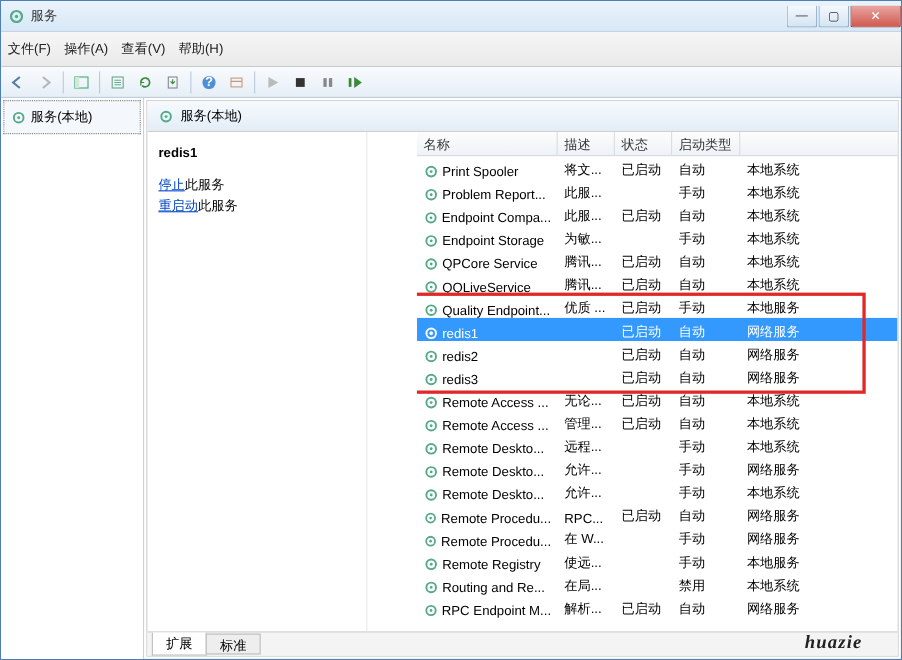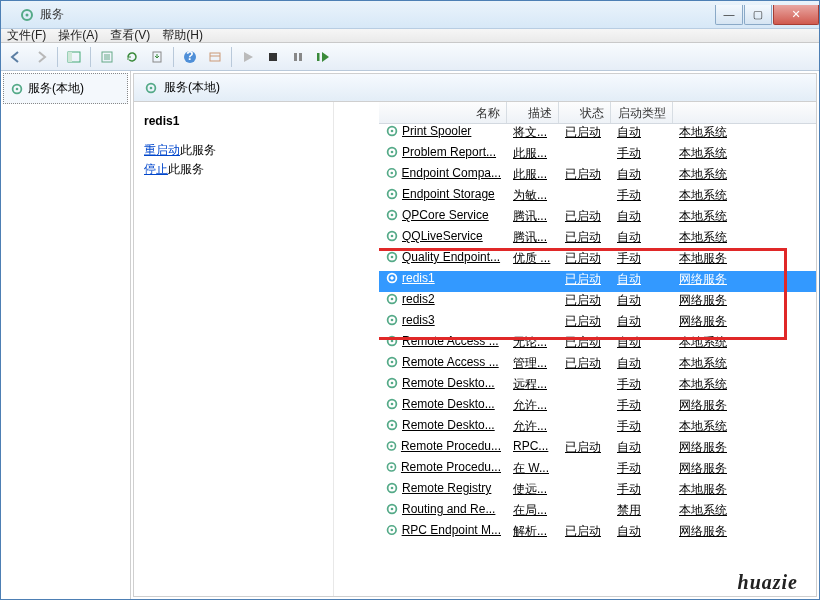--- a/index.html
+++ b/index.html
@@ -1,27 +1,27 @@
 <!DOCTYPE html>
 <html><head>
 <meta charset="utf-8">
 <style>
 * { margin: 0; padding: 0; box-sizing: border-box; font-family: "Microsoft YaHei", Tahoma, sans-serif; font-size: 12px; }
 body { background: #fff; width: 820px; height: 600px; overflow: hidden; position: relative; }
 
 .window { width: 820px; height: 600px; border: 1px solid #4d7fb4; display: flex; flex-direction: column; background: #fff; }
 
-.titlebar { height: 28px; background: linear-gradient(#eaf3fb, #d7e8f7); display: flex; align-items: center; padding-left: 18px; border-bottom: 1px solid #b8cde2; }
+.titlebar { height: 28px; background: linear-gradient(#eaf3fb, #d7e8f7); display: flex; align-items: center; padding-left: 6px; border-bottom: 1px solid #b8cde2; }
 .titlebar .ticon { width: 16px; height: 16px; margin-right: 5px; }
 .titlebar .title { flex: 1; color: #333; }
 .titlebar .winbtns { display: flex; }
 .winbtn { height: 20px; width: 28px; margin-left: 1px; border: 1px solid #8aa9c7; background: linear-gradient(#f3f8fd,#d6e5f3); border-top: none; display: flex; align-items: center; justify-content: center; font-size: 11px; color: #333; border-radius: 0 0 2px 2px; }
 .winbtn.close { width: 46px; background: linear-gradient(#e9a7a3,#d05a4f); color: #fff; border-color: #a63d33; }
 
-.menubar { height: 14px; background: linear-gradient(#f6f6f6,#eaeaea); border-bottom: 1px solid #c9c9c9; display: flex; align-items: center; padding-left: 6px; gap: 12px; }
+.menubar { height: 32px; background: linear-gradient(#f6f6f6,#eaeaea); border-bottom: 1px solid #c9c9c9; display: flex; align-items: center; padding-left: 6px; gap: 12px; }
 .menubar span { color: #222; cursor: default; }
 
 .toolbar { height: 28px; background: linear-gradient(#f8fbfe,#e6eef7); border-bottom: 1px solid #b9c9da; display: flex; align-items: center; padding: 0 4px; gap: 3px; }
 .tbtn { width: 22px; height: 22px; border: 1px solid transparent; display: flex; align-items: center; justify-content: center; border-radius: 2px; }
 .tsep { width: 1px; height: 20px; background: #b9c9da; margin: 0 2px; }
 
 .body { flex: 1; display: flex; overflow: hidden; }
 .leftpanel { width: 130px; border-right: 1px solid #cfcfcf; background: #fff; }
 .leftpanel .node { padding: 6px; display: flex; align-items: center; gap: 4px; background: #f4f8fc; border: 1px dotted #888; margin: 2px; }
 .gearicon { width: 14px; height: 14px; }
@@ -29,41 +29,41 @@
 .rightpanel { flex: 1; display: flex; flex-direction: column; background: #fff; position: relative; border: 1px solid #cfcfcf; margin: 2px; }
 .rp-header { height: 28px; background: linear-gradient(#f6fafe,#e3edf7); display: flex; align-items: center; padding-left: 10px; gap: 6px; border-bottom: 1px solid #cfcfcf; }
 .rp-body { flex: 1; display: flex; overflow: hidden; gap: 45px; }
 .detailpanel { width: 200px; padding: 12px 10px; border-right: 1px solid #e8e8e8; }
 .detailpanel .svcname { font-weight: bold; margin-bottom: 14px; }
 .detailpanel a { color: #0046cc; text-decoration: underline; cursor: pointer; }
 .detailpanel .line { margin-bottom: 2px; }
 
 .listwrap { flex: 1; position: relative; display: flex; flex-direction: column; }
 .colheader { height: 22px; display: flex; background: linear-gradient(#fdfdfd,#eef2f7); border-bottom: 1px solid #d3d9e0; }
-.colheader .col { border-right: 1px solid #d7dde3; padding: 3px 6px; color: #333; text-align: right; }
+.colheader .col { border-right: 1px solid #d7dde3; padding: 3px 6px; color: #333; }
 .listbody { flex: 1; overflow-y: scroll; position: relative; }
-.row { height: 21px; display: flex; align-items: flex-start; text-decoration: underline; }
+.row { height: 21px; display: flex; align-items: flex-end; }
 .row .cell { padding: 0 6px; overflow: hidden; white-space: nowrap; text-overflow: ellipsis; }
 .row .iconcell { display: flex; align-items: center; gap: 3px; }
 .row.sel { background: #3399ff; color: #fff; }
 .row.sel .gearicon circle, .row.sel .gearicon path { stroke: #fff; }
 
 .c-name { width: 128px; }
 .c-desc { width: 52px; }
 .c-stat { width: 52px; }
 .c-start { width: 62px; }
 .c-logon { width: 78px; flex: 1; }
 
 .redbox { position: absolute; border: 3px solid #e02828; pointer-events: none; z-index: 20; }
 
 .tabs { height: 22px; display: flex; border-top: 1px solid #cfcfcf; background: #f4f4f4; padding-left: 4px; }
 .tab { padding: 2px 12px; border: 1px solid #bcbcbc; border-top: none; background: #fff; margin-right: -1px; font-size: 12px; }
 .tab.inactive { background: #eee; border-top: 1px solid #bcbcbc; margin-top: 1px; height: 19px; }
 
-.watermark { position: absolute; right: 22px; bottom: 6px; font-style: italic; font-weight: bold; font-size: 20px; color: #222; font-family: "Times New Roman", serif; letter-spacing: 1px; }
+.watermark { position: absolute; right: 36px; bottom: 6px; font-style: italic; font-weight: bold; font-size: 17px; color: #222; font-family: "Times New Roman", serif; letter-spacing: 1px; }
 
 
 .listbody::-webkit-scrollbar { width: 17px; }
 .listbody::-webkit-scrollbar-track { background: #f0f0f0; border-left: 1px solid #dcdcdc; }
 .listbody::-webkit-scrollbar-thumb { background: #c8d4e2; border: 1px solid #a8b8cc; border-radius: 2px; }
 </style>
 </head>
 <body>
 
 <div class="window">
@@ -182,24 +182,24 @@
             <circle cx="8" cy="8" r="5" fill="none" stroke="#5a8" stroke-width="2"></circle>
             <circle cx="8" cy="8" r="1.5" fill="#5a8"></circle>
           </svg>
         <span>服务(本地)</span>
       </div>
 
       <div class="rp-body">
         <div class="detailpanel">
           <div class="svcname">redis1</div>
           <div class="line">
-            <a>重启动</a><span>此服务</span>
+            <a>停止</a><span>此服务</span>
           </div>
           <div class="line">
-            <a>停止</a><span>此服务</span>
+            <a>重启动</a><span>此服务</span>
           </div>
         </div>
 
         <div class="listwrap">
           <div class="colheader">
             <div class="col c-name">名称</div>
             <div class="col c-desc">描述</div>
             <div class="col c-stat">状态</div>
             <div class="col c-start">启动类型</div>
           </div>
@@ -462,18 +462,22 @@
                 <div class="cell c-desc">解析...</div>
                 <div class="cell c-stat">已启动</div>
                 <div class="cell c-start">自动</div>
                 <div class="cell c-logon">网络服务</div>
               </div>
               <div class="redbox" style="left:-22px; top:124px; width:430px; height:92px;"></div>
           </div>
         </div>
       </div>
 
+      <div class="tabs">
+        <div class="tab">扩展</div>
+        <div class="tab inactive">标准</div>
+      </div>
     </div>
   </div>
 
 </div>
 
 <div class="watermark">huazie</div>
 
 </body></html>

